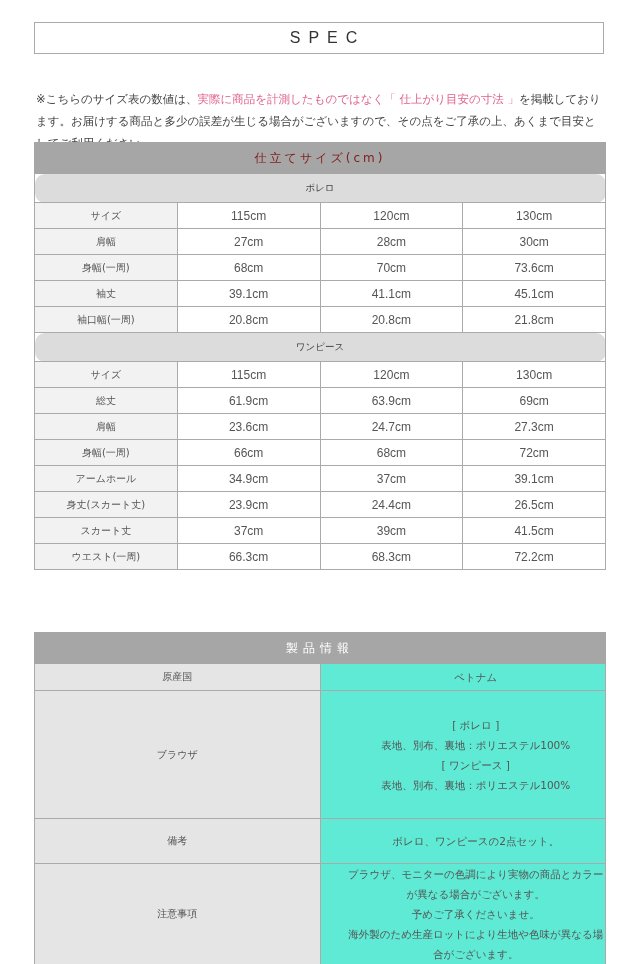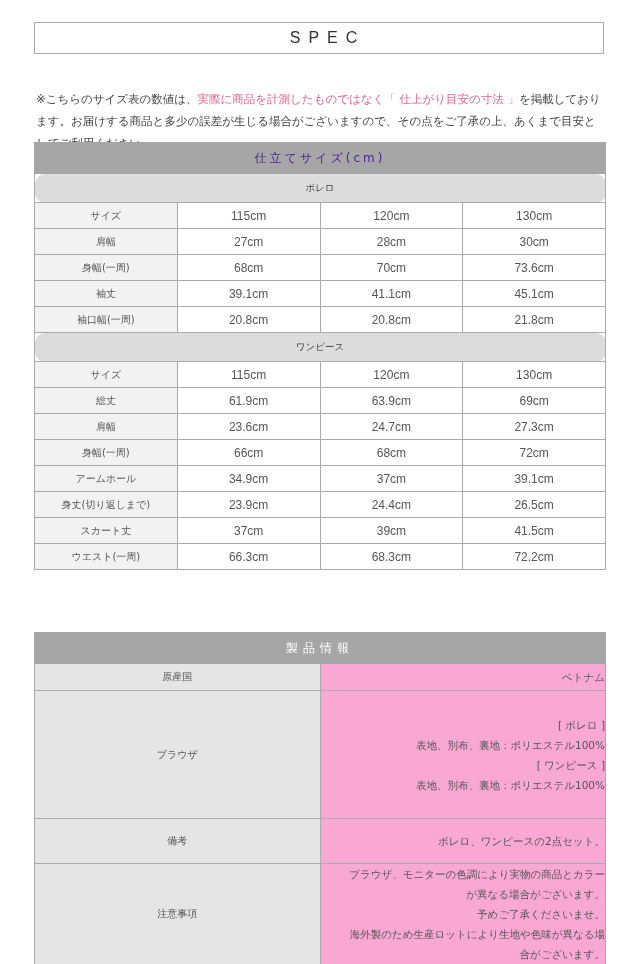--- a/index.html
+++ b/index.html
@@ -3,28 +3,28 @@
 <meta charset="utf-8">
 <style>
   html, body { margin:0; padding:0; background:#ffffff; }
   body { width:640px; height:964px; position:relative; font-family:"DejaVu Sans", sans-serif; color:#444; overflow:hidden; }
   .spec-box { position:absolute; left:34px; top:22px; width:570px; height:32px; border:1px solid #aaa; box-sizing:border-box; display:flex; align-items:center; justify-content:center; font-family:"Liberation Sans", sans-serif; font-size:16px; letter-spacing:8px; color:#333;padding-left:17px; }
   .note { position:absolute; left:36px; top:88px; width:570px; font-size:11.5px; line-height:22px; color:#444; }
   .note .pink { color:#e0628f; }
   table { border-collapse:collapse; position:absolute; left:34px; width:572px; table-layout:fixed; font-size:11px; }
   td { border:1px solid #aaa; text-align:center; height:25px; padding:0; color:#555; }
   .size-table { top:142px; }
-  .size-table .title td { background:#a6a6a6; color:#4c1d95; height:30px; font-size:12px; letter-spacing:3px; border-color:#a6a6a6; }
+  .size-table .title td { background:#a6a6a6; color:#7f1d1d; height:30px; font-size:12px; letter-spacing:3px; border-color:#a6a6a6; }
   .size-table .section td { background:#dcdcdc; height:28px; font-size:9.5px; color:#444;border-radius:10px; }
   .size-table td.label { background:#f2f2f2; width:142px; font-size:10px; }
   .size-table td.val { background:#fff; font-family:"Liberation Sans", sans-serif; font-size:12px; }
   .info-table { top:632px; }
   .info-table .title td { background:#a6a6a6; color:#fff; height:30px; font-size:12px; letter-spacing:5px; border-color:#a6a6a6;margin-top:46px; }
   .info-table td.label { width:142px; font-size:10px; background:#e5e5e5; }
-  .info-table td.content { text-align:right; padding-left:26px; font-size:10.5px; line-height:20px; background:#f9a8d4; }
+  .info-table td.content { text-align:center; padding-left:26px; font-size:10.5px; line-height:20px; background:#5eead4; }
   .line { display:block; }
 </style>
 </head>
 <body>
 
 <div class="spec-box">SPEC</div>
 
 <div class="note"><span>※こちらのサイズ表の数値は、</span><span class="pink">実際に商品を計測したものではなく「 仕上がり目安の寸法 」</span><span>を掲載しております。お届けする商品と多少の誤差が生じる場合がございますので、その点をご了承の上、あくまで目安としてご利用ください。</span></div>
 
 <table class="size-table">
@@ -92,21 +92,21 @@
         <td class="val">68cm</td>
         <td class="val">72cm</td>
       </tr>
   <tr>
         <td class="label">アームホール</td>
         <td class="val">34.9cm</td>
         <td class="val">37cm</td>
         <td class="val">39.1cm</td>
       </tr>
   <tr>
-        <td class="label">身丈(切り返しまで)</td>
+        <td class="label">身丈(スカート丈)</td>
         <td class="val">23.9cm</td>
         <td class="val">24.4cm</td>
         <td class="val">26.5cm</td>
       </tr>
   <tr>
         <td class="label">スカート丈</td>
         <td class="val">37cm</td>
         <td class="val">39cm</td>
         <td class="val">41.5cm</td>
       </tr>

